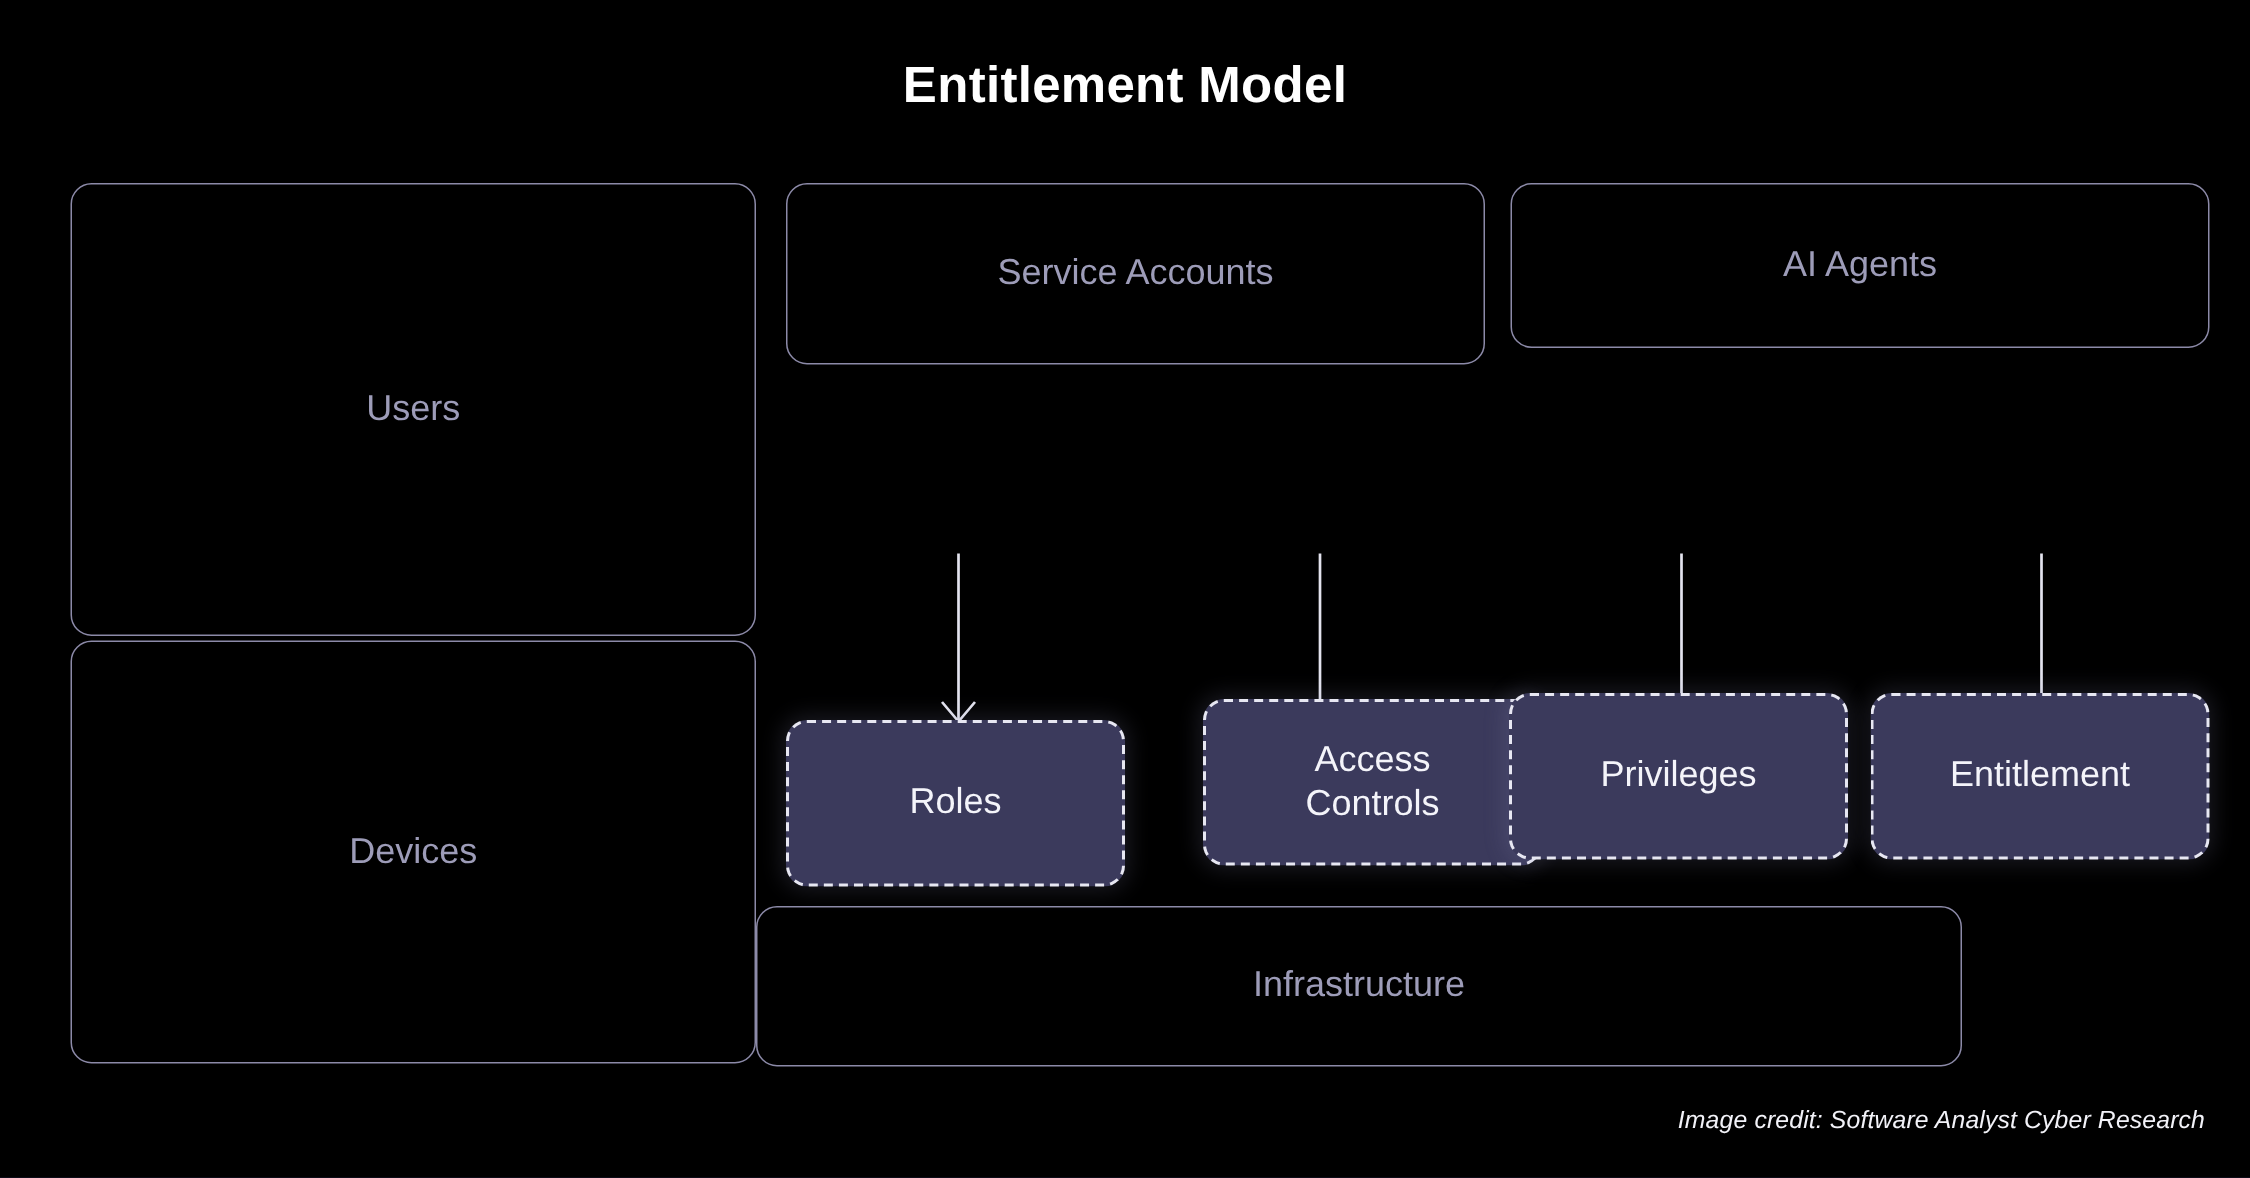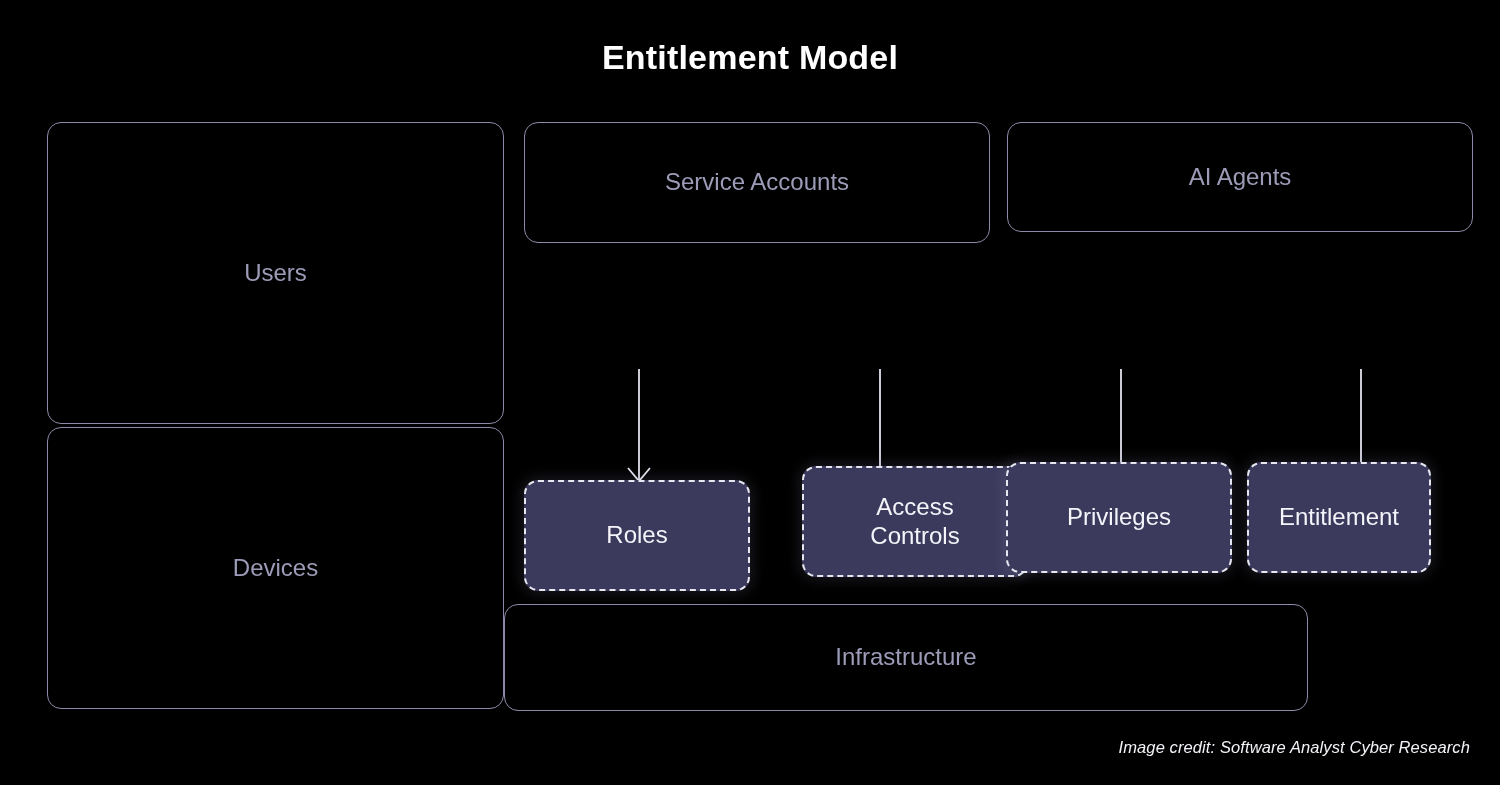--- a/index.html
+++ b/index.html
@@ -78,21 +78,21 @@
 
   
   #box-users        { left: 47px;   top: 122px; width: 457px;  height: 302px; }
   #box-devices      { left: 47px;   top: 427px; width: 457px;  height: 282px; text-align: right; }
   #box-service      { left: 524px;  top: 122px; width: 466px;  height: 121px; }
   #box-ai-agents    { left: 1007px; top: 122px; width: 466px;  height: 110px; }
   #box-appdata      { left: 524px;  top: 262px; width: 949px;  height: 107px; }
   #box-roles        { left: 524px;  top: 480px; width: 226px;  height: 111px; }
   #box-access       { left: 765px;  top: 466px; width: 226px;  height: 111px; margin-left: 37px; }
   #box-privileges   { left: 1006px; top: 462px; width: 226px;  height: 111px; }
-  #box-entitlement  { left: 1247px; top: 462px; width: 184px;  height: 111px; }
+  #box-entitlement  { left: 1247px; top: 462px; width: 226px;  height: 111px; }
   #box-infra        { left: 504px;  top: 604px; width: 804px;  height: 107px; }
 
   
   #arrows {
     position: absolute;
     left: 0;
     top: 0;
     width: 1500px;
     height: 785px;
     pointer-events: none;

